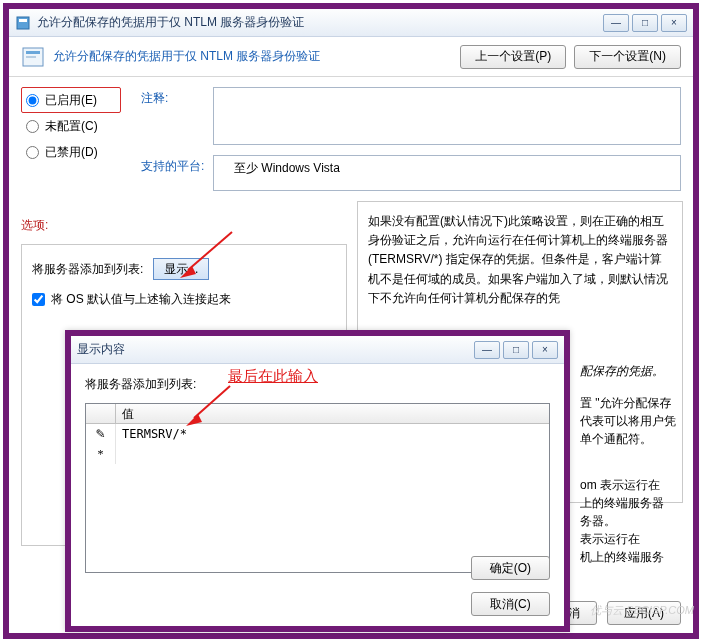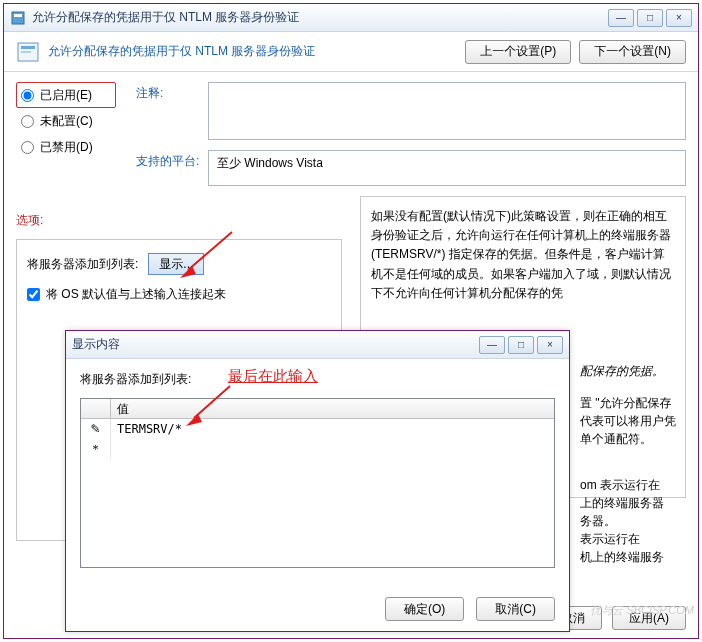--- a/index.html
+++ b/index.html
@@ -1,18 +1,18 @@
 <!DOCTYPE html>
 <html><head>
 <meta charset="utf-8">
 <style>
 * { margin: 0; padding: 0; box-sizing: border-box; font-family: "Microsoft YaHei", Tahoma, sans-serif; font-size: 12px; }
 body { background: #fff; width: 702px; height: 642px; position: relative; overflow: hidden; }
 
-.window { border: 1px solid #701a75; position: absolute; background: #fff; }
+.window { border: 6px solid #701a75; position: absolute; background: #fff; }
 .main-window { left: 3px; top: 3px; width: 696px; height: 636px; }
 .titlebar { height: 28px; background: linear-gradient(#fdfefe, #e6edf6); border-bottom: 1px solid #c9d4e4; display: flex; align-items: center; padding: 0 6px; }
 .titlebar .icon { width: 16px; height: 16px; margin-right: 6px; }
 .titlebar .title { flex: 1; color: #223a5e; }
 .win-controls { display: flex; gap: 3px; }
 .win-btn { width: 26px; height: 18px; border: 1px solid #8ea9c9; border-radius: 2px; background: linear-gradient(#f6f9fc, #dbe6f2); display: flex; align-items: center; justify-content: center; }
 .win-btn span { font-size: 10px; color: #223a5e; }
 
 .header-row { height: 40px; display: flex; align-items: center; padding: 5px 12px; border-bottom: 1px solid #d7d7d7; }
 .header-row .policy-icon { width: 24px; height: 24px; margin-right: 8px; }
@@ -21,21 +21,21 @@
 
 .settings-area { display: flex; padding: 10px 12px 0 12px; }
 .radio-col { width: 100px; }
 .radio-opt { display: flex; align-items: center; height: 26px; padding-left: 4px; border: 1px solid transparent; border-radius: 2px; }
 .radio-opt.selected { border: 1px solid #d62c2c; }
 .radio-opt input { margin-right: 6px; }
 .form-col { flex: 1; margin-left: 20px; }
 .form-row { display: flex; margin-bottom: 10px; }
 .form-row .lbl { width: 72px; color: #1a5fb4; padding-top: 3px; }
 .comment-box { flex: 1; height: 58px; border: 1px solid #a9b7c9; background: #fff; resize: none; padding: 3px; }
-.platform-box { flex: 1; height: 36px; border: 1px solid #a9b7c9; background: #fff; padding: 4px 8px; }
+.platform-box { flex: 1; height: 36px; border: 1px solid #a9b7c9; background: #fff; padding: 4px 20px; }
 
 .mid-row { display: flex; padding: 0 12px; }
 .mid-col { flex: 1; }
 .section-label { color: #b91c1c; margin: 16px 0 10px 0; }
 .opts-box { border: 1px solid #c9c9c9; background: #fff; height: 302px; padding: 12px 10px; width: 326px; }
 .opts-box .line { display: flex; align-items: center; height: 24px; margin-bottom: 10px; }
 .opts-box .line .txt { margin-right: 10px; }
 .show-btn { height: 22px; padding: 0 10px; border: 1px solid #5f8dca; background: linear-gradient(#ecf3fb,#d2e3f7); cursor: pointer; }
 .opts-box .chk-line { display: flex; align-items: center; }
 .opts-box .chk-line input { margin-right: 6px; }
@@ -50,21 +50,21 @@
 .child-window { left: 65px; top: 330px; width: 505px; height: 302px; box-shadow: 0 0 6px rgba(0,0,0,.18); }
 .child-body { padding: 12px 14px; }
 .child-body .prompt { margin-bottom: 10px; }
 .grid { border: 1px solid #828790; background: #fff; height: 170px; }
 .grid-header { height: 20px; background: linear-gradient(#fdfdfd,#ebebeb); border-bottom: 1px solid #c0c0c0; display: flex; }
 .grid-header .hcol0 { width: 30px; border-right: 1px solid #c0c0c0; }
 .grid-header .hcol1 { flex: 1; padding-left: 6px; line-height: 20px; }
 .grid-row { display: flex; height: 20px; }
 .grid-row .gcol0 { width: 30px; border-right: 1px solid #e4e4e4; text-align: center; line-height: 20px; font-family: "Segoe UI Symbol"; }
 .grid-row .gcol1 { flex: 1; padding-left: 6px; line-height: 20px; font-family: Consolas, monospace; }
-.child-footer { position: absolute; bottom: 10px; right: 14px; display: flex; gap: 12px; }
+.child-footer { position: absolute; bottom: 10px; right: 14px; display: flex; gap: 12px; flex-direction: column; }
 .child-footer .btn { height: 24px; padding: 0 18px; border: 1px solid #949494; border-radius: 3px; background: linear-gradient(#fdfdfd,#e8e8e8); cursor: pointer; }
 
 .annot { position: absolute; color: #e11b1b; font-size: 15px; font-weight: 500; pointer-events: none; text-decoration: underline; }
 .watermark { position: absolute; right: 8px; bottom: 24px; color: #d0d0d0; font-size: 11px; font-style: italic; }
 .overlay-text { position: absolute; color: #000; font-size: 12px; }
 </style>
 </head>
 <body>
 
 <div class="window main-window">

